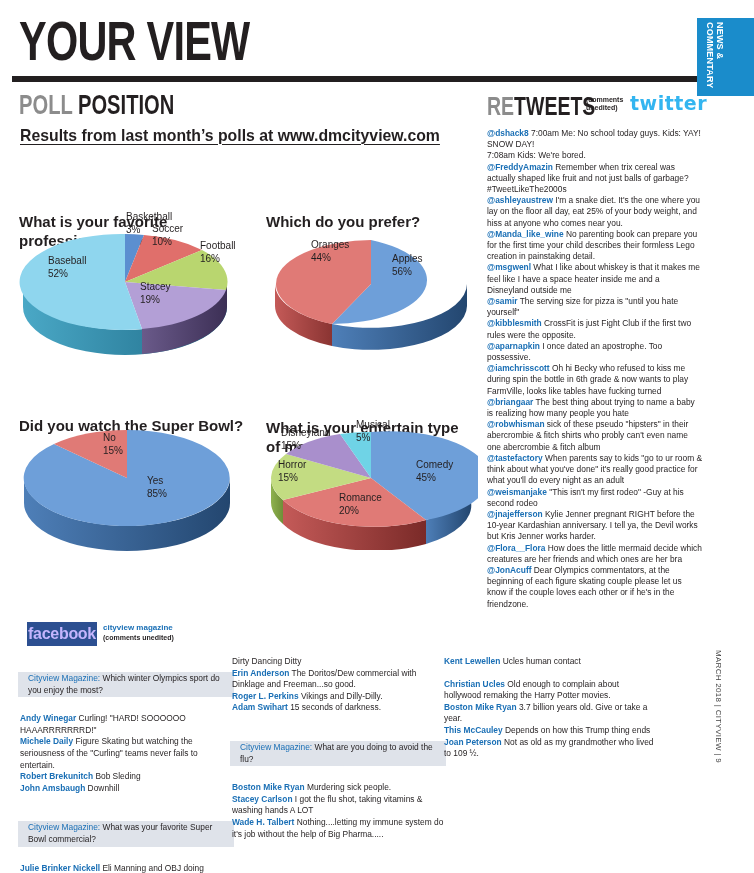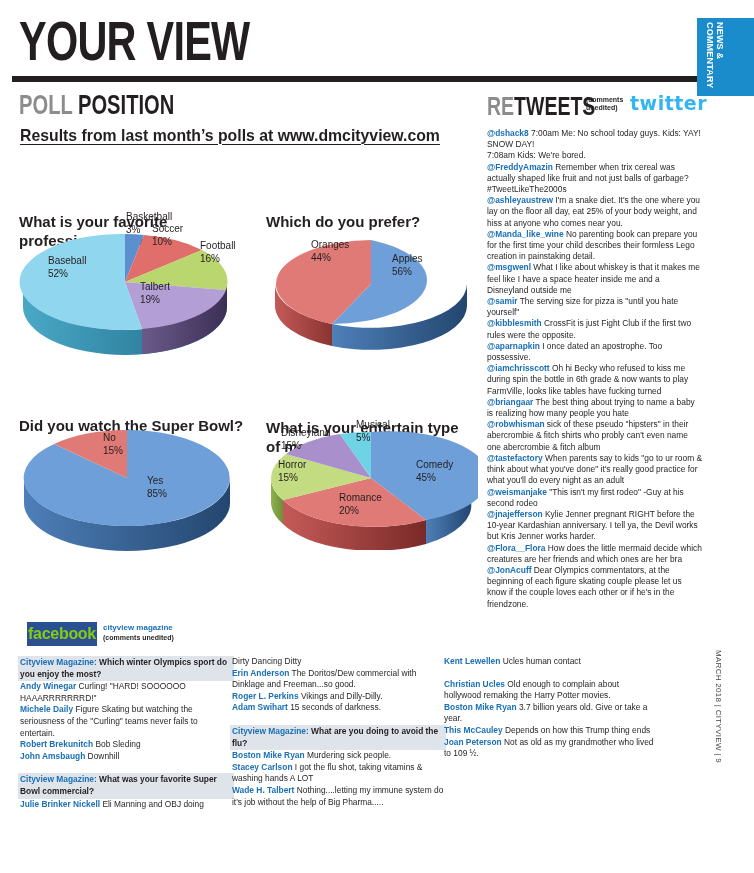--- a/index.html
+++ b/index.html
@@ -35,29 +35,29 @@
   .rt-head .big { font-weight: bold; font-size: 26px; line-height: 28px; display: inline-block; transform: scaleX(0.75); transform-origin: left top; }
   .rt-head .re { color: #8c8c8c; }
   .rt-head .tw { color: #231f20; }
   .rt-note { left: 586px; top: 96px; font-size: 7px; font-weight: bold; line-height: 8px; width: 40px; }
   .twitter-logo { left: 630px; top: 92px; font-weight: bold; font-size: 19px; color: #33b5f0; letter-spacing: 0.5px; font-family: "DejaVu Sans", sans-serif; text-align: right; }
 
   .tweets { left: 487px; top: 128px; width: 216px; font-size: 8.4px; line-height: 11.2px; color: #231f20; }
   .tweet-handle { color: #1a6fb5; font-weight: bold; }
 
   
-  .fb-logo { left: 27px; top: 622px; width: 70px; height: 24px; background: #2c4f91; color: #84cc16; font-weight: bold; font-size: 16px; line-height: 24px; text-align: center; letter-spacing: -0.3px; }
+  .fb-logo { left: 27px; top: 622px; width: 70px; height: 24px; background: #2c4f91; color: #c4b5fd; font-weight: bold; font-size: 16px; line-height: 24px; text-align: center; letter-spacing: -0.3px; }
   .fb-name { left: 103px; top: 623px; font-size: 8px; font-weight: bold; color: #1a6fb5; line-height: 10px; }
   .fb-note { left: 103px; top: 633px; font-size: 7px; font-weight: bold; color: #231f20; line-height: 9px; }
 
   .fb-col { position: absolute; top: 656px; width: 212px; font-size: 8.4px; line-height: 11.6px; color: #231f20; }
   .fb-col1 { left: 20px; }
   .fb-col2 { left: 232px; }
   .fb-col3 { left: 444px; }
-  .fb-q { background: #dfe3ea; font-weight: bold; padding: 1px 2px; margin: 0 -2px; }
+  .fb-q { background: #dfe3ea; font-weight: normal; padding: 1px 10px; margin: 16px -2px; }
   .fb-q .mag { color: #1a6fb5; }
   .fb-author { color: #1a6fb5; font-weight: bold; }
   .gap { height: 11px; }
 
   .footer { left: 714px; top: 650px; writing-mode: vertical-rl; font-size: 8px; color: #444; letter-spacing: 0.3px; white-space: nowrap; }
 </style>
 </head>
 <body>
 
 <div class="abs title">YOUR VIEW</div>
@@ -87,21 +87,21 @@
 
   <path d="M107,72 L107,24 A102,48 0 0 1 126,25 Z" fill="#5b8fd0"></path>
   <path d="M107,72 L126,25 A102,48 0 0 1 184,40 Z" fill="#e06f6b"></path>
   <path d="M107,72 L184,40 A102,48 0 0 1 208,80 Z" fill="#b9d66f"></path>
   <path d="M107,72 L208,80 A102,48 0 0 1 124,119 Z" fill="#b39fd6"></path>
   <path d="M107,72 L124,119 A102,48 0 1 1 107,24 Z" fill="#8fd6ee"></path>
 </svg>
 <div class="lbl" style="left:126px; top:210px;"><span>Basketball</span><br><span>3%</span></div>
 <div class="lbl" style="left:152px; top:222px;"><span>Soccer</span><br><span>10%</span></div>
 <div class="lbl" style="left:200px; top:239px;"><span>Football</span><br><span>16%</span></div>
-<div class="lbl" style="left:140px; top:280px;"><span>Talbert</span><br><span>19%</span></div>
+<div class="lbl" style="left:140px; top:280px;"><span>Stacey</span><br><span>19%</span></div>
 <div class="lbl" style="left:48px; top:254px;"><span>Baseball</span><br><span>52%</span></div>
 
 <div class="abs q q2">Which do you prefer?</div>
 <svg class="pie-svg" style="left:272px; top:222px;" width="200" height="130" viewBox="0 0 200 130">
   <defs>
     <linearGradient id="gFruitBlue" x1="0" x2="1">
         <stop offset="0" stop-color="#4e7fb8"></stop>
         <stop offset="1" stop-color="#23466f"></stop>
       </linearGradient>
     <linearGradient id="gFruitRed" x1="0" x2="1">

